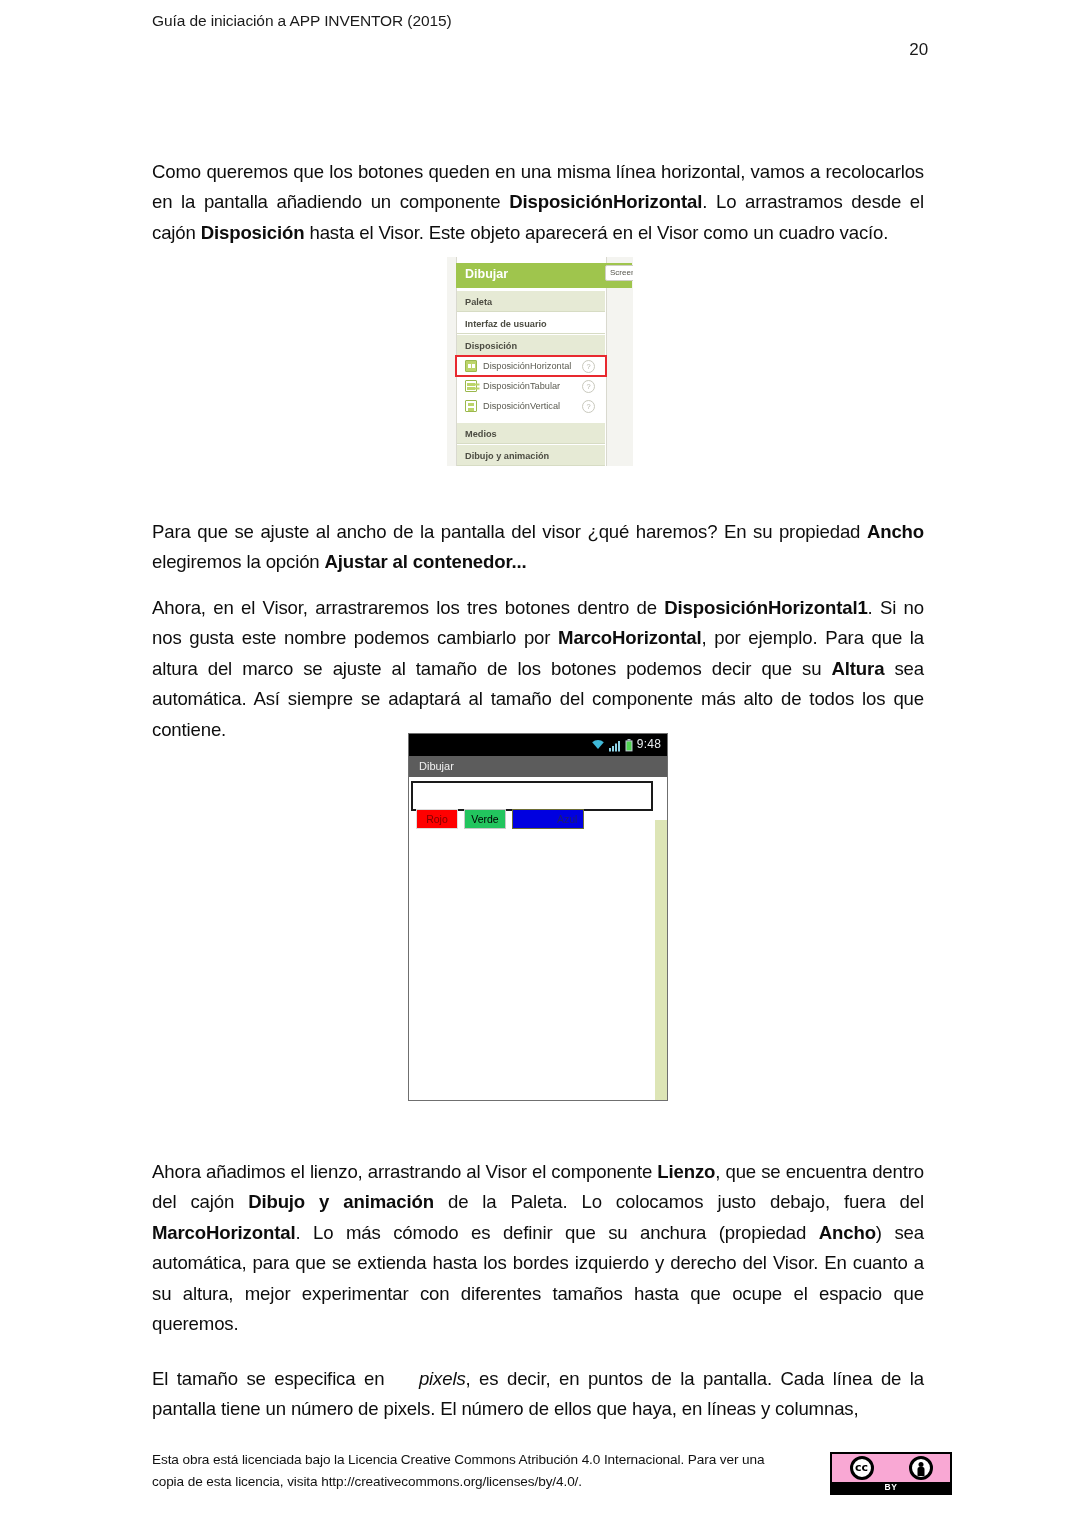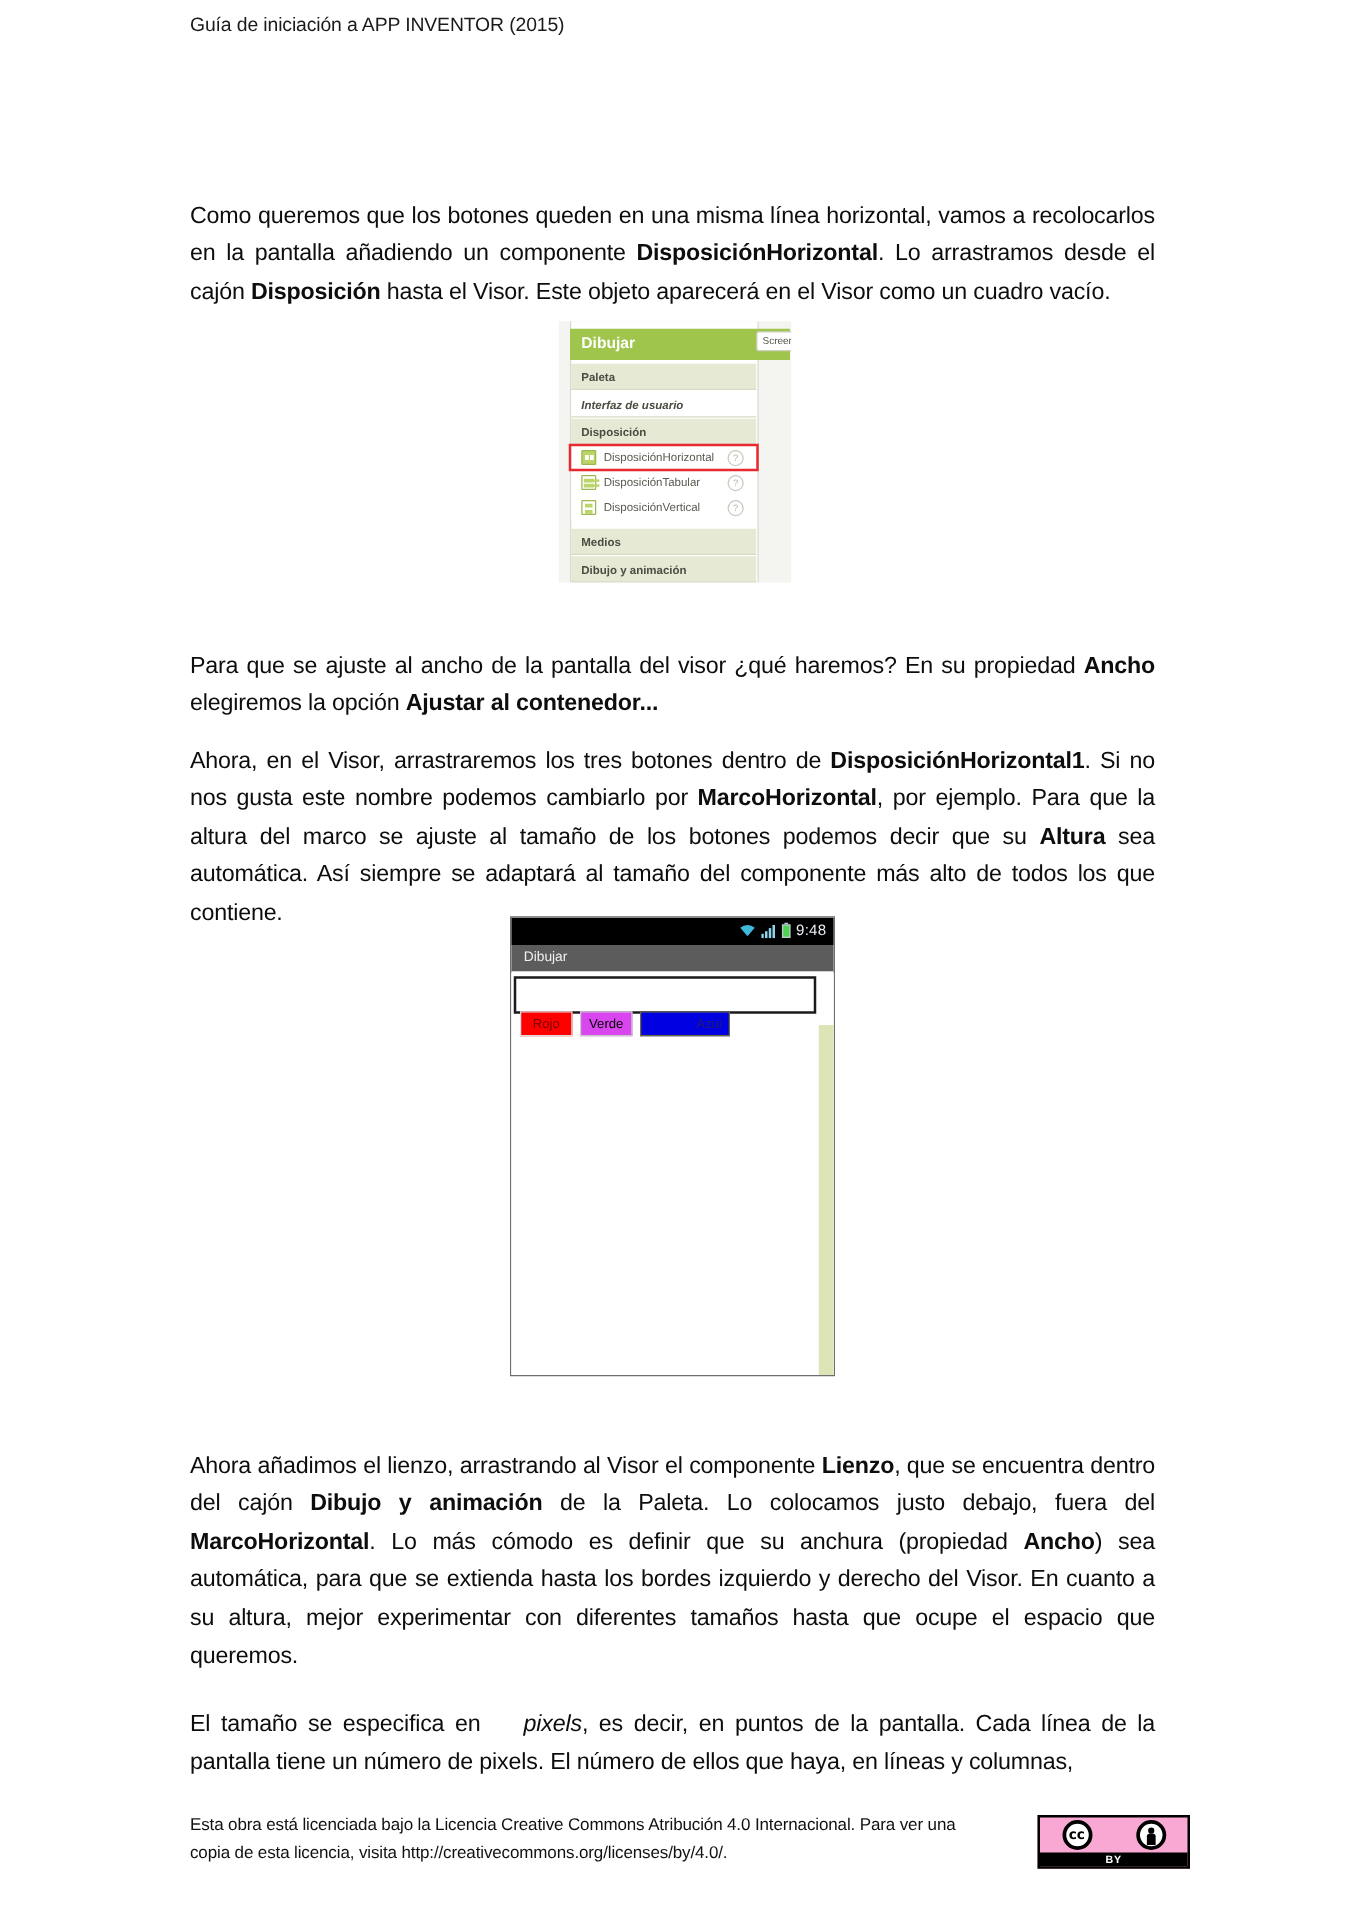--- a/index.html
+++ b/index.html
@@ -130,21 +130,20 @@
     border-bottom: 1px solid #d7dcc4;
     font-size: 9.2px;
     font-weight: bold;
     color: #4c4c42;
     padding: 6px 0 0 8px;
     box-sizing: border-box;
     white-space: nowrap;
   }
   .pal-sectionhdr.white-bg {
     background: #ffffff;
-    font-style: italic;
   }
   .pal-item {
     position: absolute;
     left: 10px;
     width: 148px;
     height: 20px;
     background: #ffffff;
     font-size: 9.2px;
     color: #5a5a50;
     white-space: nowrap;
@@ -320,21 +319,21 @@
     box-sizing: border-box;
     font-size: 10.5px;
     line-height: 18px;
     text-align: center;
     font-family: "Liberation Sans", sans-serif;
     white-space: nowrap;
     padding: 0 6px;
     margin-top: 45px;
   }
   .ph-btn.btn-rojo  { background: #ff0000; color: #7d0000; border-color: #dddddd; }
-  .ph-btn.btn-verde { background: #d946ef; color: #000000; border-color: #c9c9c9; }
+  .ph-btn.btn-verde { background: #22c55e; color: #000000; border-color: #c9c9c9; }
   .ph-btn.btn-azul  { background: #0000e0; color: #1d1d6e; border-color: #6d6d35; padding-left: 44px; }
 
   
   .doc-footer {
     position: absolute;
     left: 152px;
     top: 1449px;
     width: 800px;
     height: 70px;
   }
@@ -425,20 +424,21 @@
     letter-spacing: 0.6px;
   }
 </style>
 </head>
 <body>
 
 <div class="page">
 
   <div class="doc-header">
     <span class="hdr-title">Guía de iniciación a APP INVENTOR (2015)</span>
+    <span class="hdr-pageno">20</span>
   </div>
 
   <p class="para" id="para1"><span>Como queremos que los botones queden en una misma línea horizontal, vamos a recolocarlos en la pantalla añadiendo un componente </span><b>DisposiciónHorizontal</b><span>. Lo arrastramos desde el cajón </span><b>Disposición</b><span> hasta el Visor. Este objeto aparecerá en el Visor como un cuadro vacío.</span></p>
 
   <div class="fig-palette">
     <div class="pal-inner">
 
       <div class="pal-leftcol"></div>
 
       <div class="pal-greenbar">

